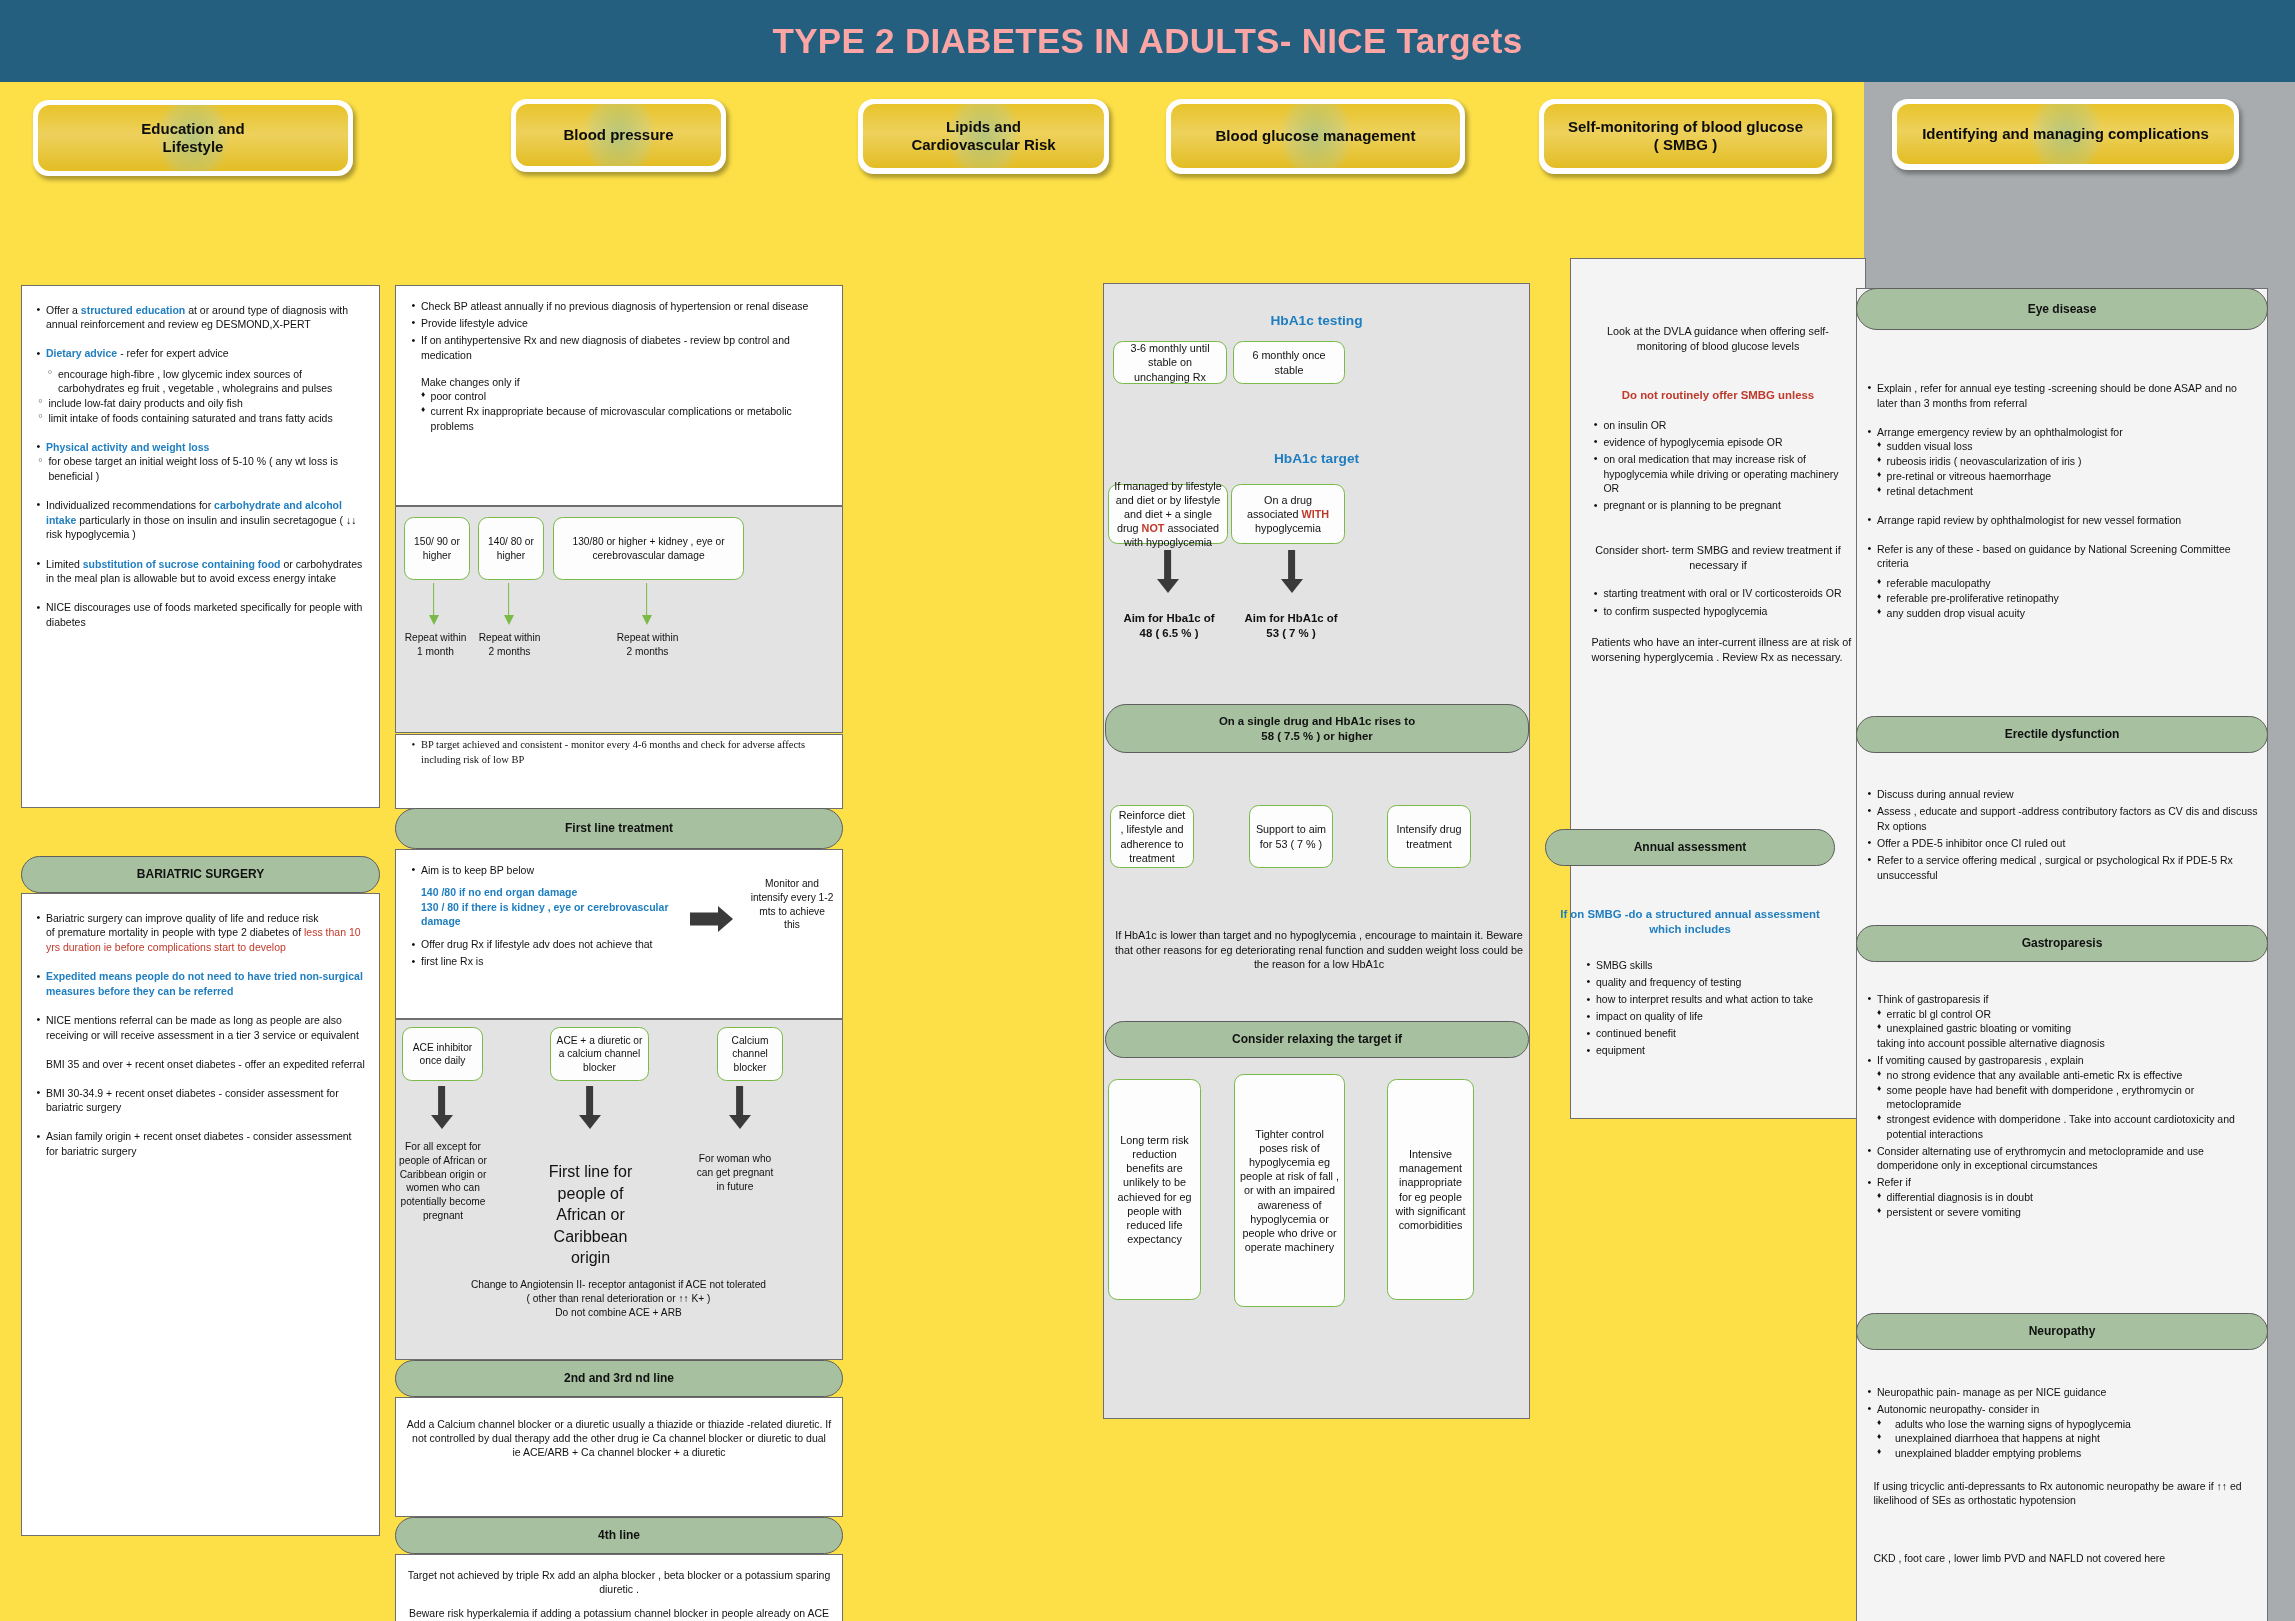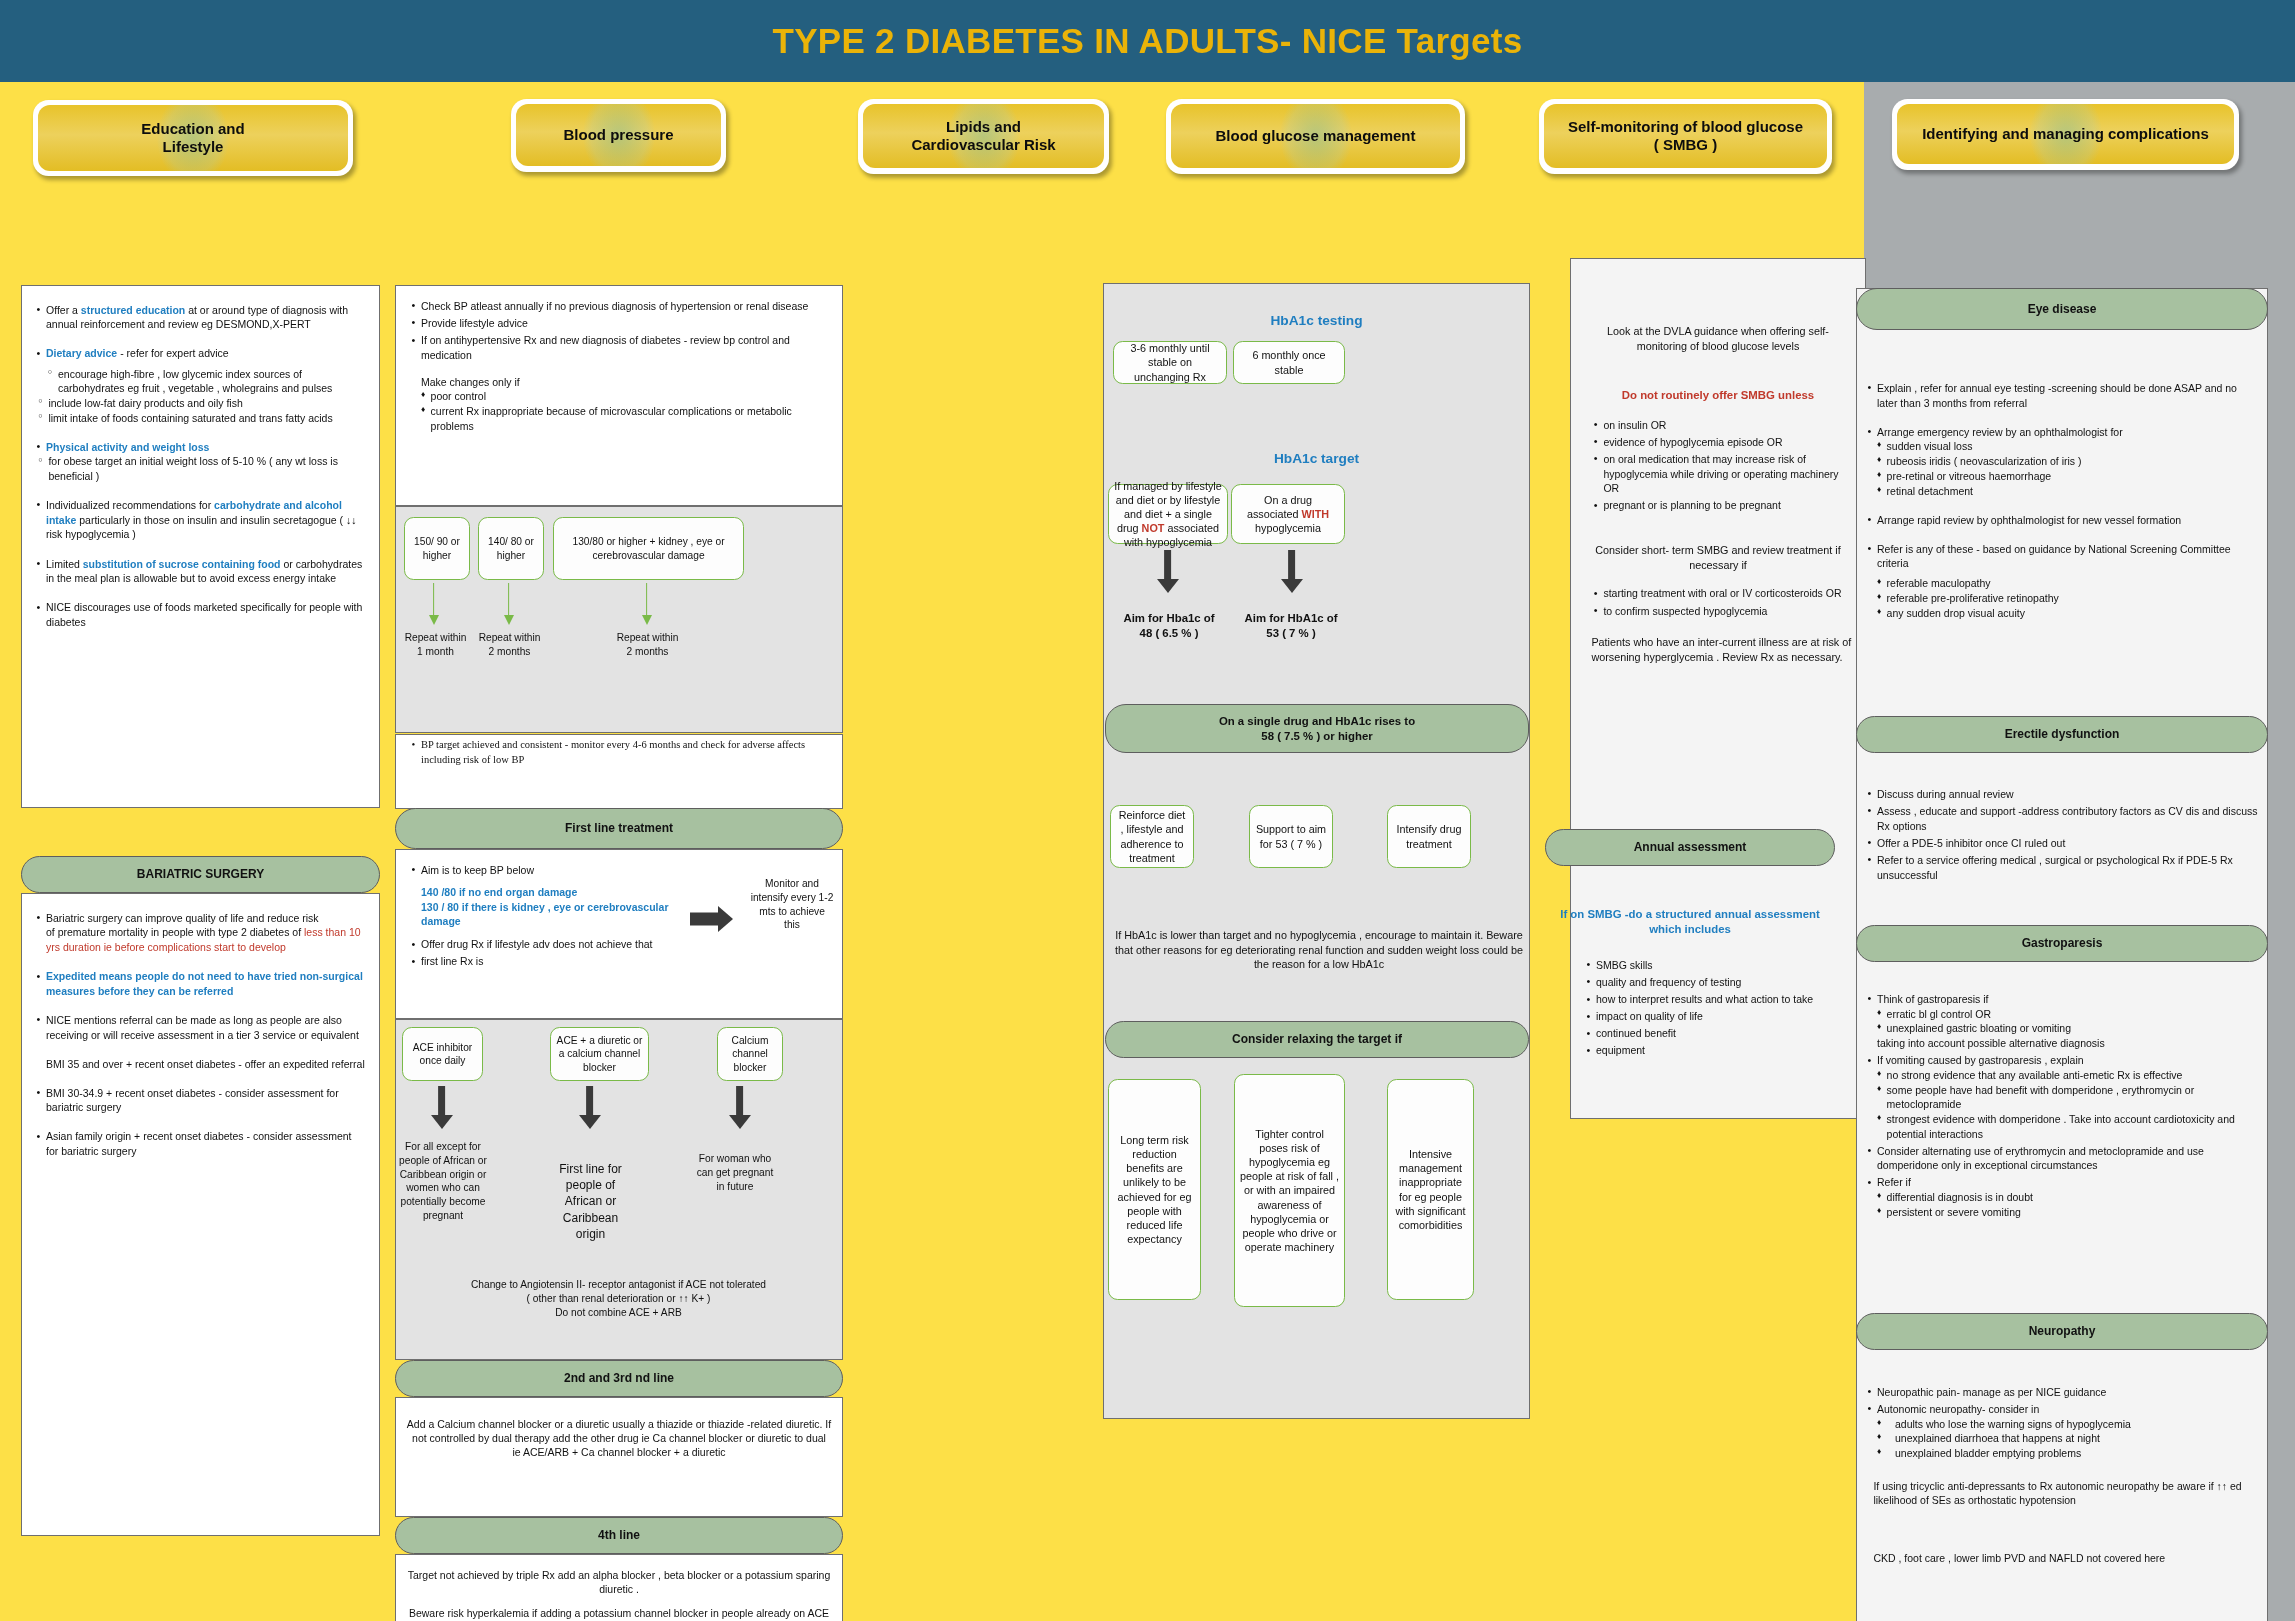--- a/index.html
+++ b/index.html
@@ -11,21 +11,21 @@
     overflow: hidden;
     position: relative;
   }
   
   #app-header {
     width: 2295px; height: 82px;
     background: #245f7f;
     display: flex; align-items: center; justify-content: center;
   }
   #app-title {
-    color: #eab308;
+    color: #fca5a5;
     font-size: 35px;
     font-weight: bold;
     letter-spacing: 0.3px;
     white-space: nowrap;
   }
 
   
   #board {
     position: absolute;
     top: 82px; left: 0;
@@ -307,21 +307,21 @@
   <div class="arrow-v arr-dark" style="left:577px; top:1004px; width:25px; height:43px;">
     <div class="shaft"></div>
       <div class="head"></div>
     </div>
   <div class="arrow-v arr-dark" style="left:727px; top:1004px; width:25px; height:43px;">
     <div class="shaft"></div>
       <div class="head"></div>
     </div>
 
   <div class="plaintext" style="left:398px; top:1058px; width:90px; font-size:10.2px;">For all except for people of African or Caribbean origin or women who can potentially become pregnant</div>
-  <div class="plaintext" style="left:547px; top:1079px; width:87px; font-size:12px;">First line for people of African or Caribbean origin</div>
+  <div class="plaintext" style="left:547px; top:1079px; width:87px; font-size:16px;">First line for people of African or Caribbean origin</div>
   <div class="plaintext" style="left:696px; top:1070px; width:78px; font-size:10.2px;">For woman who can get pregnant in future</div>
 
   <div class="plaintext" style="left:399px; top:1196px; width:439px; font-size:10.2px; white-space:pre-line;">Change to Angiotensin II- receptor antagonist if ACE not tolerated
 ( other than renal deterioration or ↑↑ K+ )
 Do not combine ACE + ARB</div>
 
   <div class="greenbar" style="left:395px; top:1278px; width:448px; height:37px;">
     <span>2nd  and 3rd nd line</span>
   </div>
 

